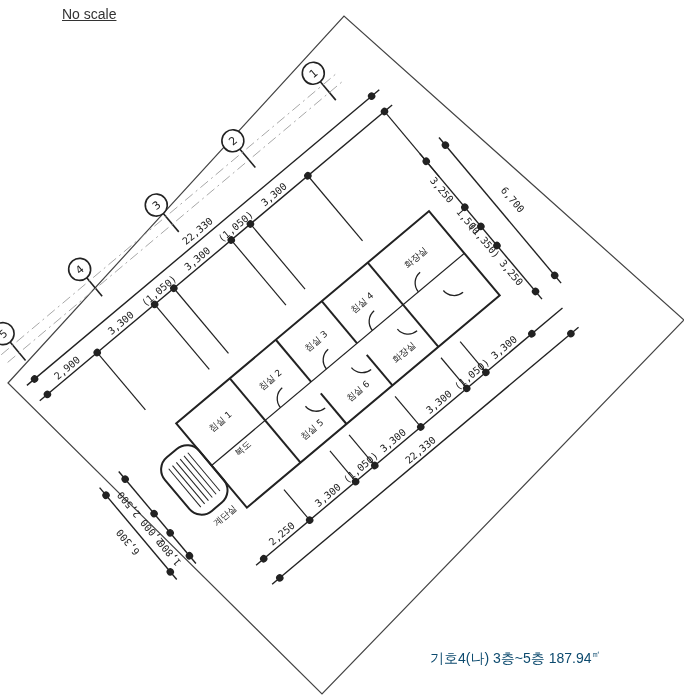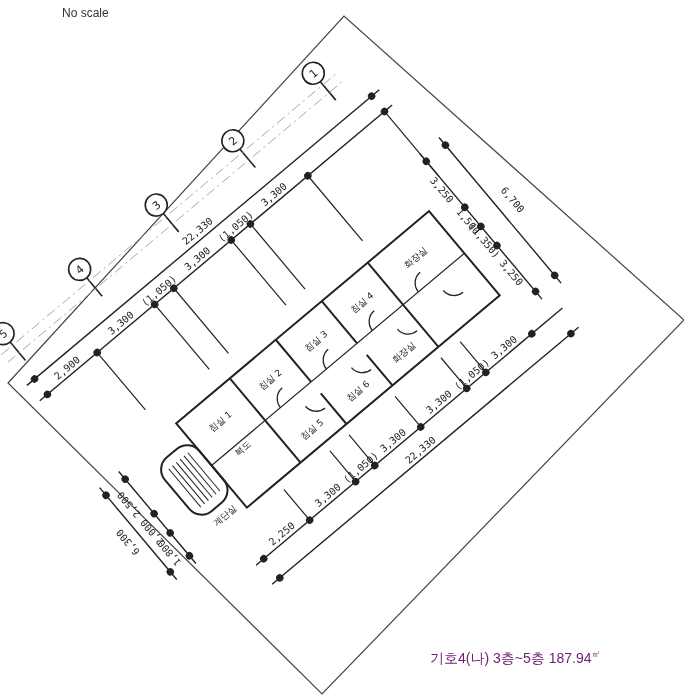--- a/index.html
+++ b/index.html
@@ -1,20 +1,20 @@
 <!DOCTYPE html>
 <html><head>
 <meta charset="utf-8">
 <style>
   html, body { margin: 0; padding: 0; background: #ffffff; }
   body { width: 684px; height: 700px; position: relative; overflow: hidden;
          font-family: "Liberation Sans", sans-serif; color: #333; }
-  .header-note { position: absolute; left: 62px; top: 6px; font-size: 12px;
-                 color: #333; }
-  .caption { position: absolute; left: 430px; top: 648px; font-size: 14px; color: #701a75; white-space: nowrap; }
+  .header-note { position: absolute; left: 62px; top: 6px; font-size: 14px;
+                 text-decoration: underline; color: #333; }
+  .caption { position: absolute; left: 430px; top: 648px; font-size: 14px; color: #0c4a6e; white-space: nowrap; }
   .caption sup { font-size: 9px; }
   svg.plan { position: absolute; left: 0; top: 0; }
   .dim text { font-family: "DejaVu Sans Mono", monospace; font-size: 10px; fill: #222; }
   .room text { font-family: "DejaVu Sans", sans-serif; font-size: 9px; fill: #222; }
 </style>
 </head>
 <body>
 
 <div class="header-note">No scale</div>
 

